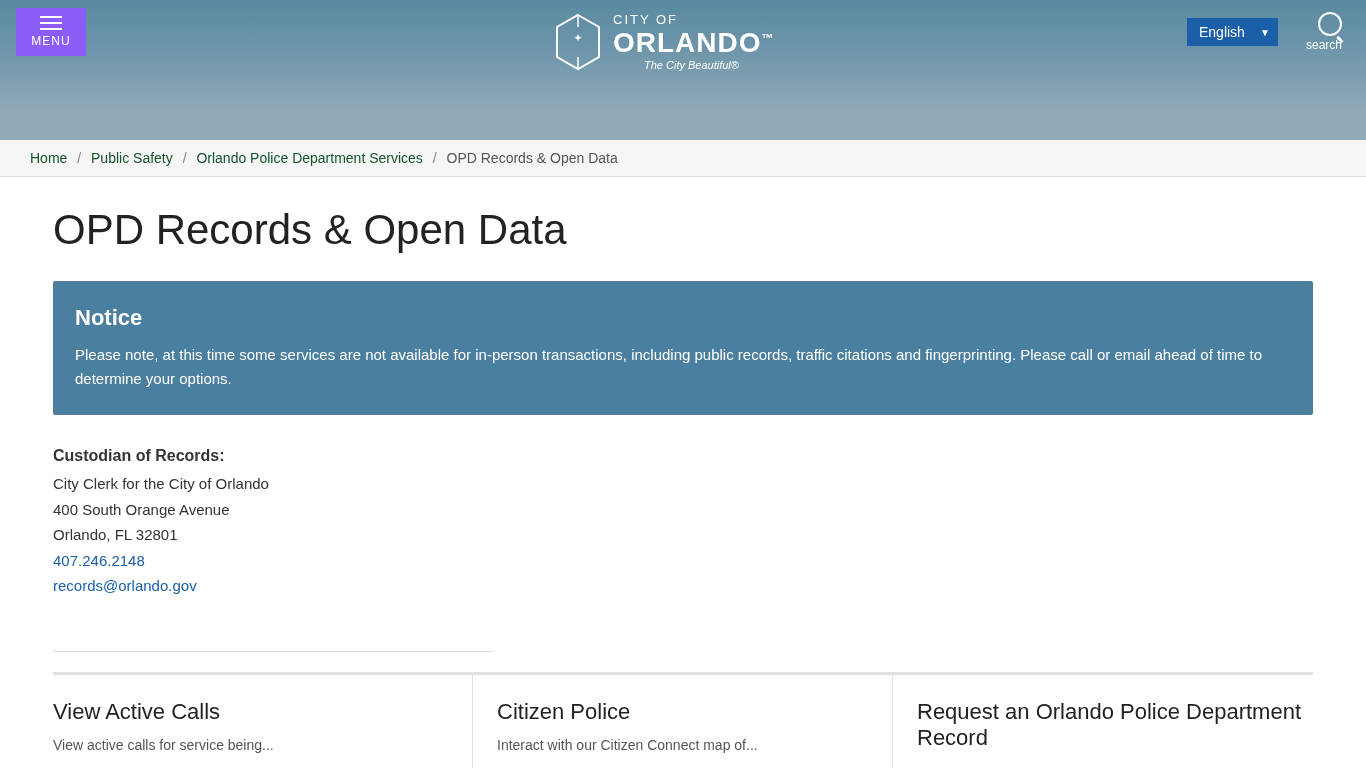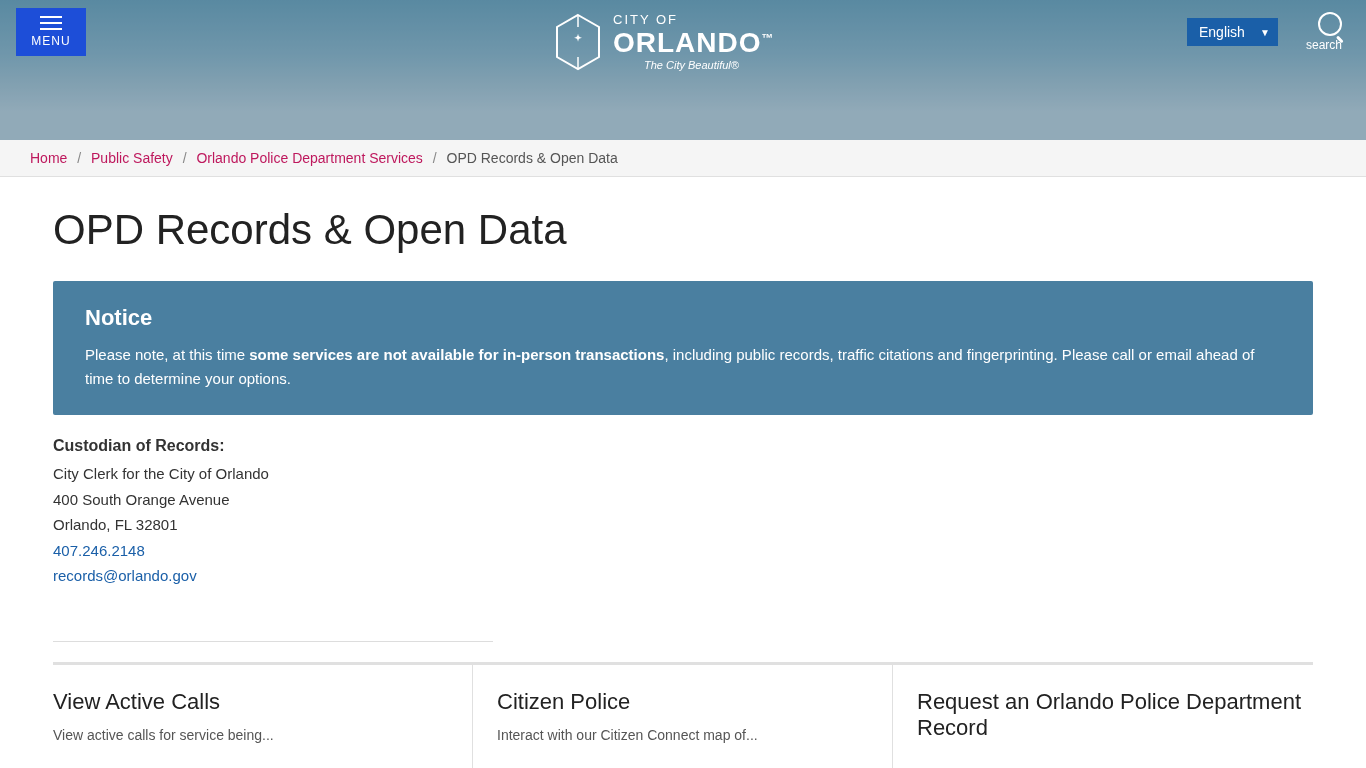--- a/index.html
+++ b/index.html
@@ -28,21 +28,21 @@
     }
     .header-top-bar {
       position: relative;
       z-index: 10;
       display: flex;
       align-items: center;
       justify-content: space-between;
       padding: 8px 16px 0 16px;
     }
     .menu-button {
-      background: #1d4ed8;
+      background: #8b5cf6;
       border: none;
       color: white;
       padding: 8px 14px;
       cursor: pointer;
       display: flex;
       flex-direction: column;
       align-items: center;
       gap: 4px;
       min-width: 70px;
     }
@@ -165,21 +165,21 @@
 
     
     .breadcrumb-bar {
       background: #f5f5f5;
       border-bottom: 1px solid #e0e0e0;
       padding: 10px 30px;
       font-size: 14px;
       color: #555;
     }
     .breadcrumb-bar a {
-      color: #be185d;
+      color: #14532d;
       text-decoration: none;
     }
     .breadcrumb-separator {
       margin: 0 6px;
       color: #888;
     }
     .breadcrumb-current {
       color: #555;
     }
 
@@ -194,35 +194,35 @@
       font-weight: 300;
       color: #222;
       margin-bottom: 28px;
       line-height: 1.1;
     }
 
     
     .notice-box {
       background: #4a7fa0;
       color: white;
-      padding: 24px 32px;
-      margin-bottom: 22px;
+      padding: 24px 22px;
+      margin-bottom: 32px;
       border-radius: 2px;
     }
     .notice-title {
       font-size: 22px;
       font-weight: bold;
       margin-bottom: 12px;
     }
     .notice-text {
       font-size: 15px;
       line-height: 1.6;
     }
     .notice-text strong {
-      font-weight: bold;
+      font-weight: normal;
     }
 
     
     .custodian-section {
       margin-bottom: 32px;
       padding-bottom: 20px;
     }
     .custodian-title {
       font-size: 16px;
       font-weight: bold;

